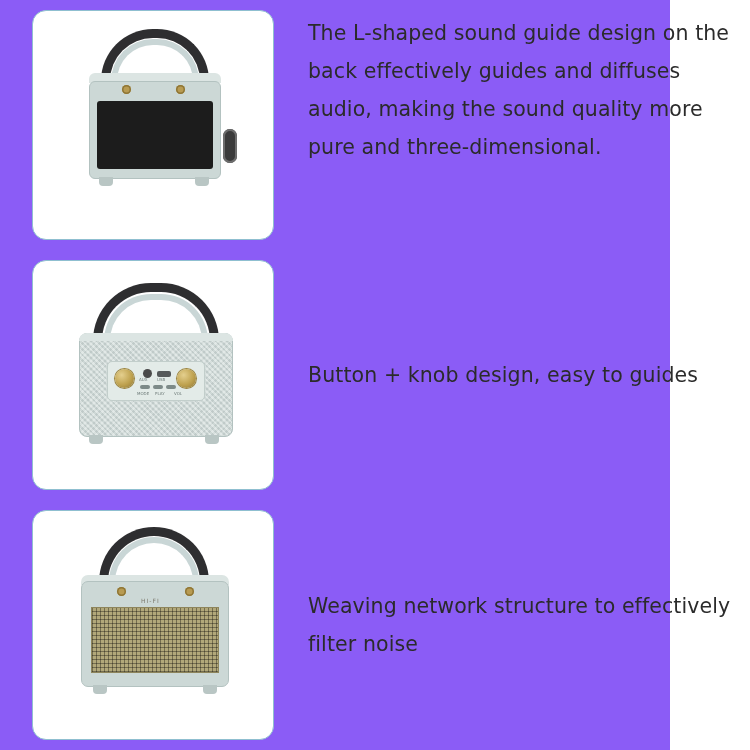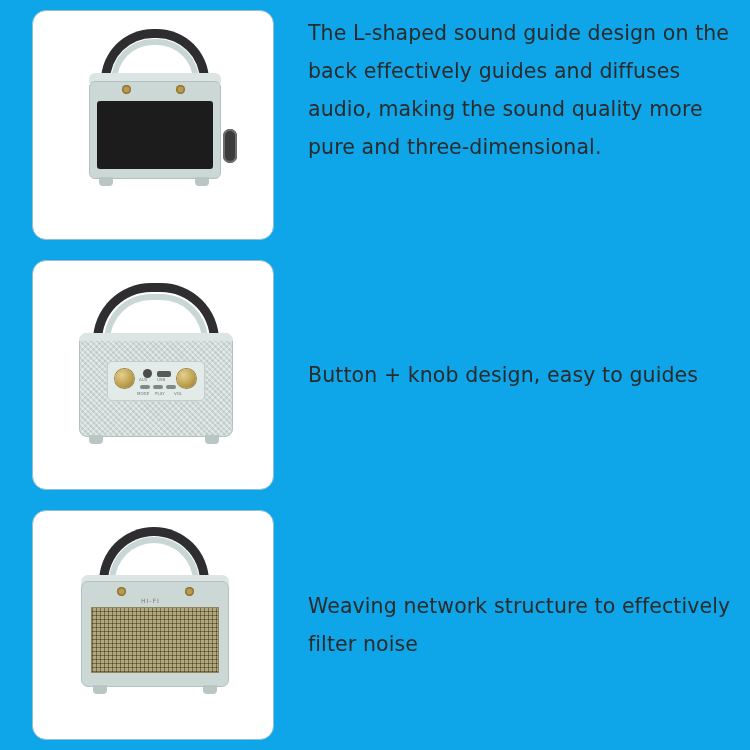--- a/index.html
+++ b/index.html
@@ -8,23 +8,23 @@
   }
   body {
     width: 750px;
     height: 750px;
     background: #ffffff;
     font-family: "Liberation Sans", sans-serif;
     overflow: hidden;
   }
   .page {
     position: relative;
-    width: 750px;
+    width: 670px;
     height: 750px;
-    background: #0ea5e9;
+    background: #8b5cf6;
   }
 
   
   .row {
     position: absolute;
     left: 0;
     width: 750px;
     display: flex;
     align-items: flex-start;
   }

